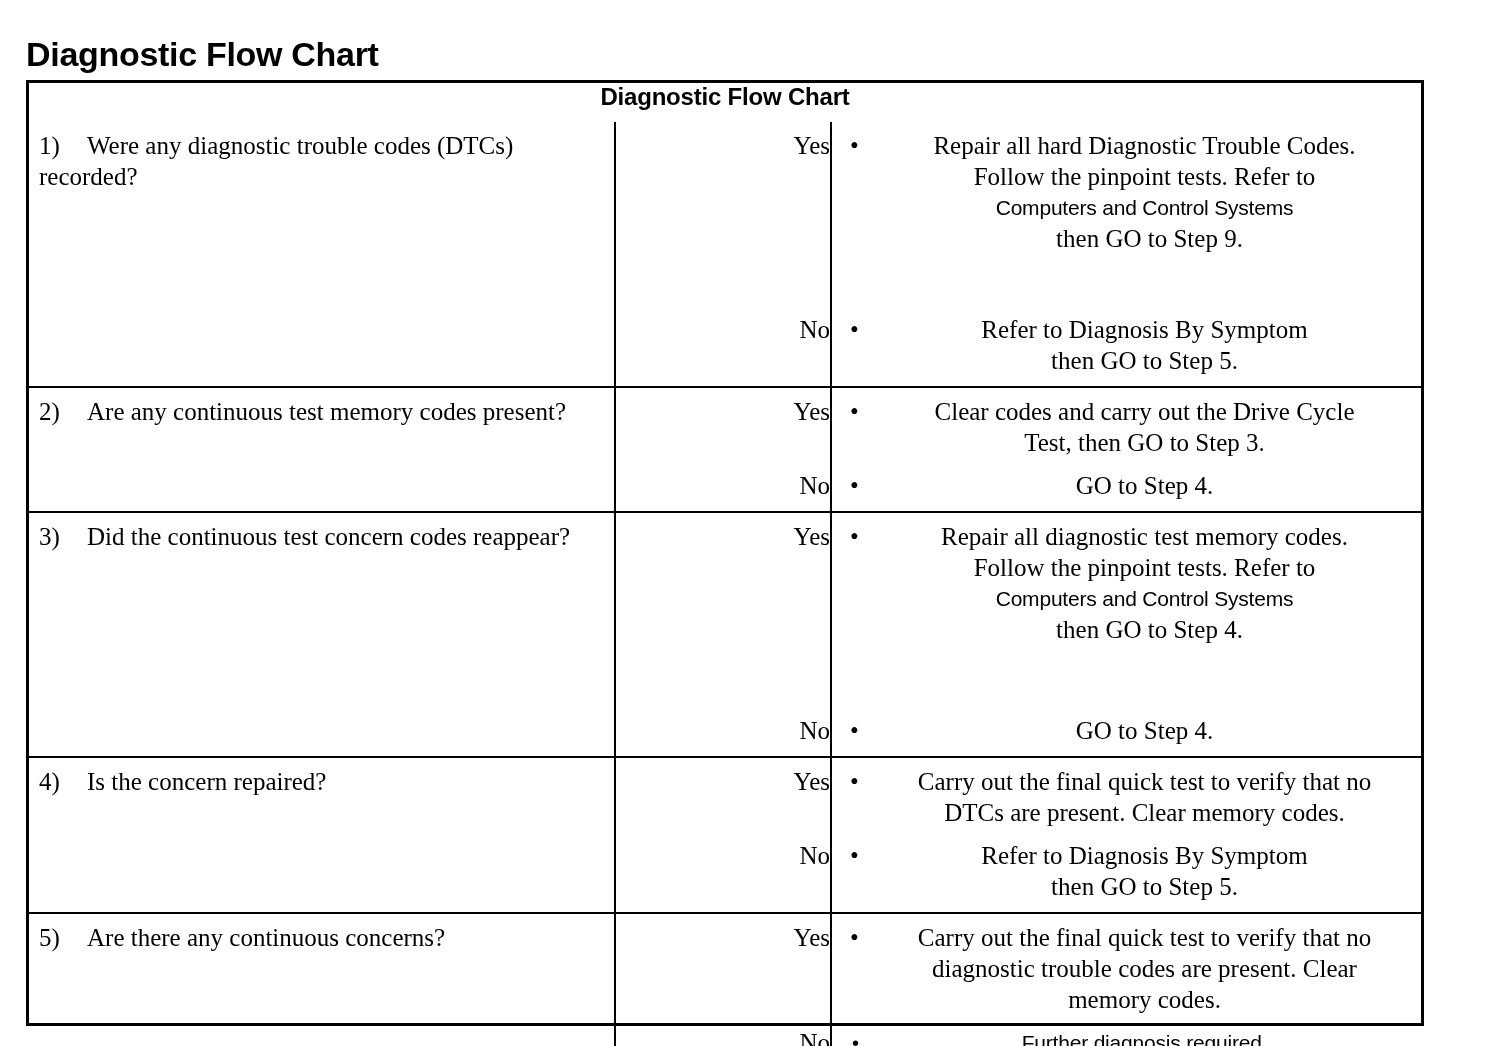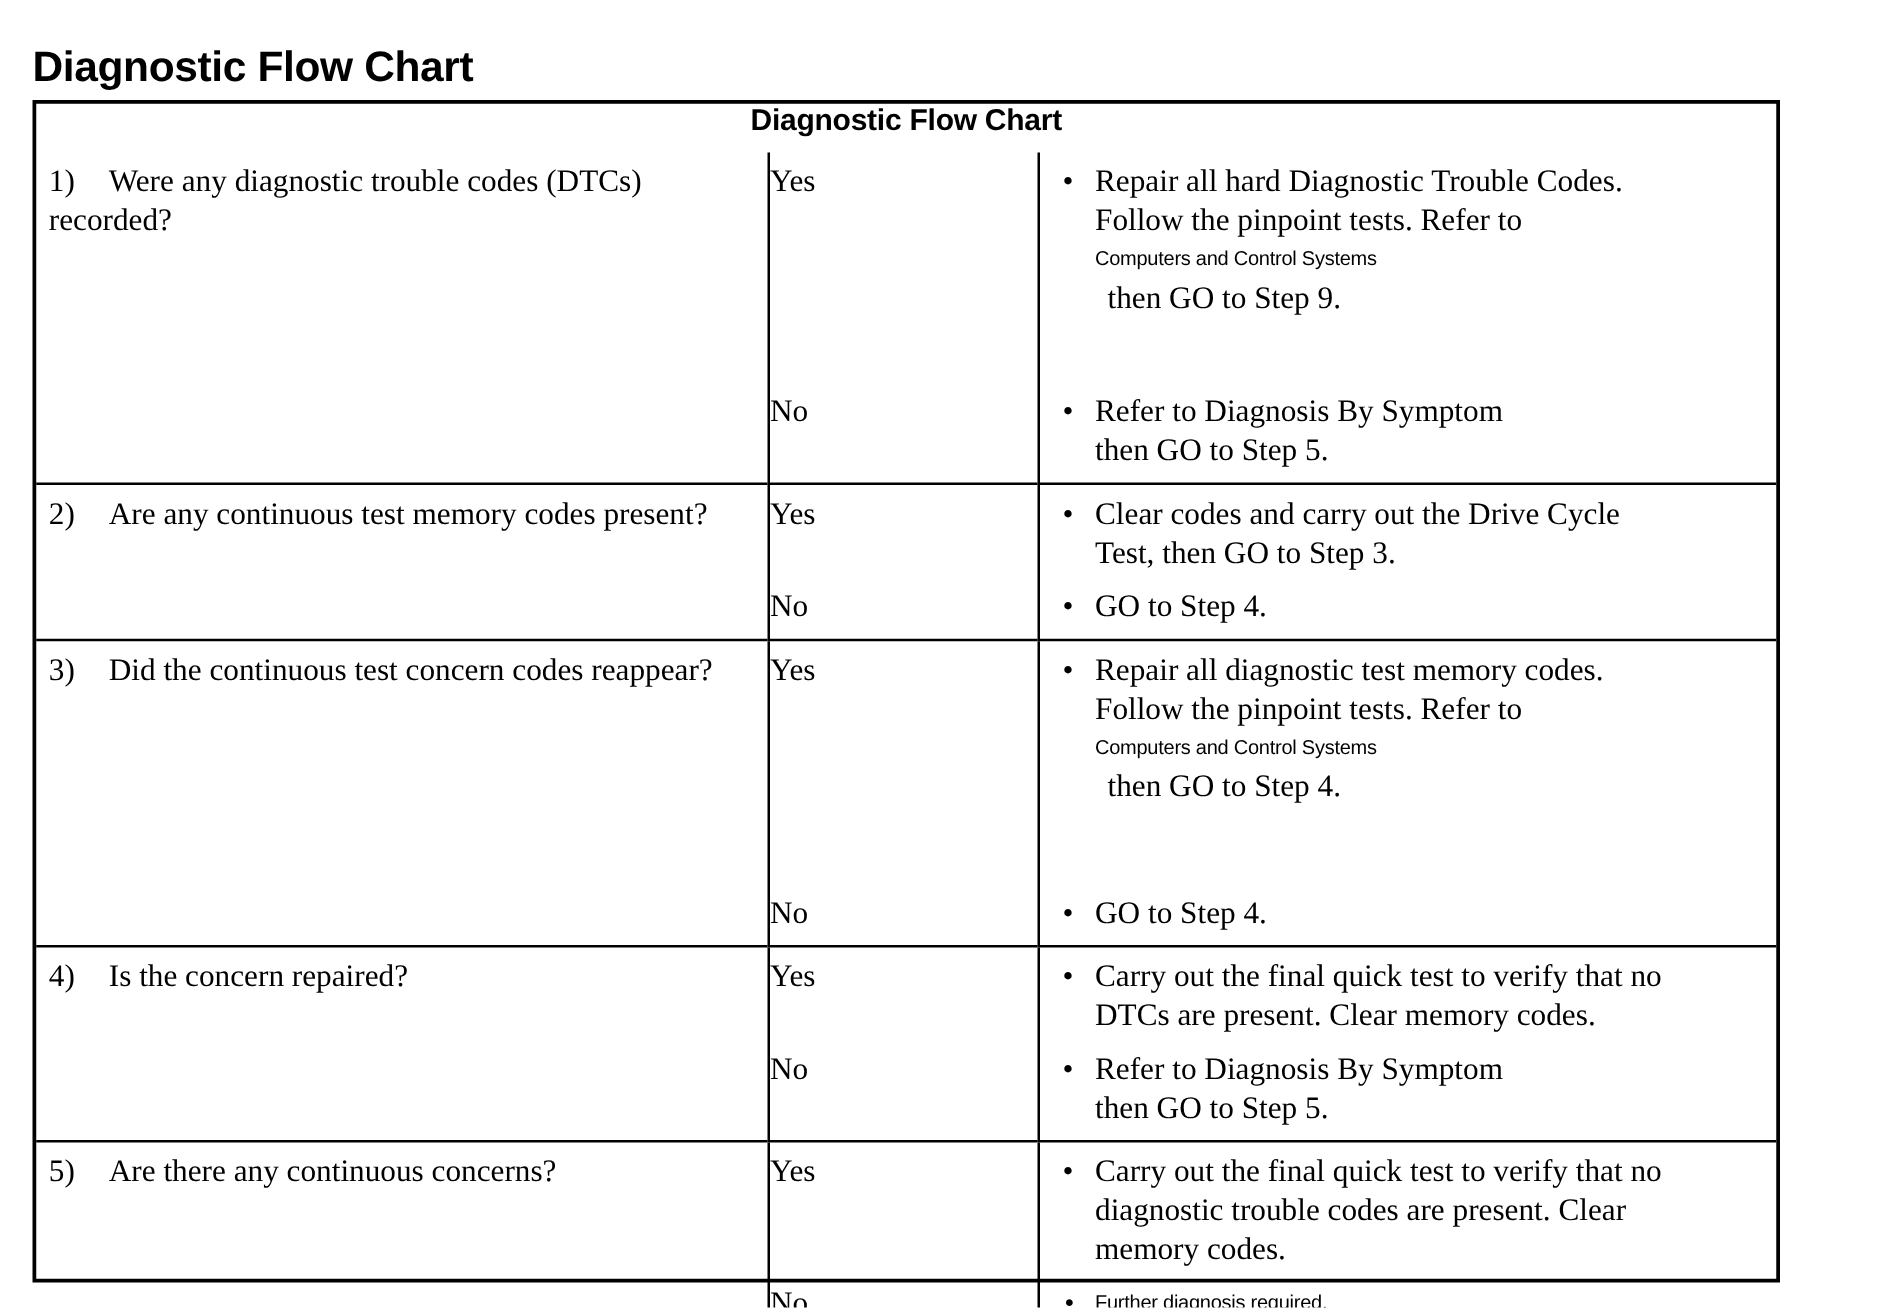--- a/index.html
+++ b/index.html
@@ -100,26 +100,27 @@
 
   .q-text {
     display: block;
   }
   .q-num {
     display: inline-block;
     min-width: 48px;
   }
   .answer-slot {
     display: block;
-    text-align: left;
+    text-align: right;
   }
   .action-slot {
     display: block;
     position: relative;
     padding-left: 26px;
+    text-align: center;
   }
   .action-slot::before {
     content: "\2022";
     position: absolute;
     left: 0;
     top: 0;
     font-size: 25px;
     line-height: 31px;
   }
   .action-slot.sans-bullet::before {
@@ -128,21 +129,21 @@
     font-size: 20px;
     left: 2px;
     top: 1px;
   }
   .action-line {
     display: block;
     white-space: pre;
   }
   .action-line.sans {
     font-family: "Liberation Sans", sans-serif;
-    font-size: 16px;
+    font-size: 21px;
     letter-spacing: -0.2px;
   }
   .action-line.indent {
     padding-left: 10px;
   }
   .gap {
     display: block;
   }
 </style>
 </head>

